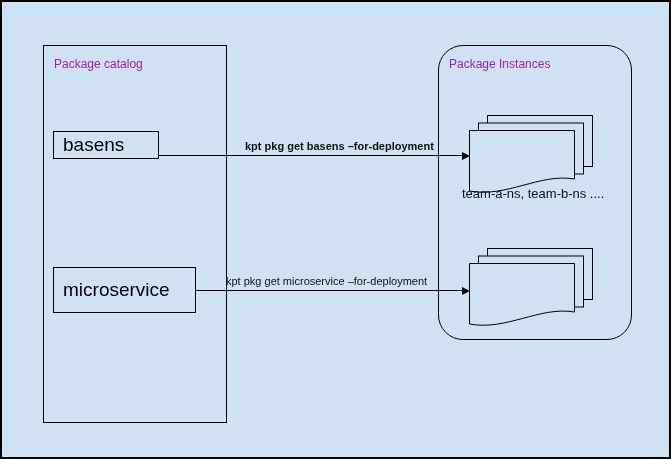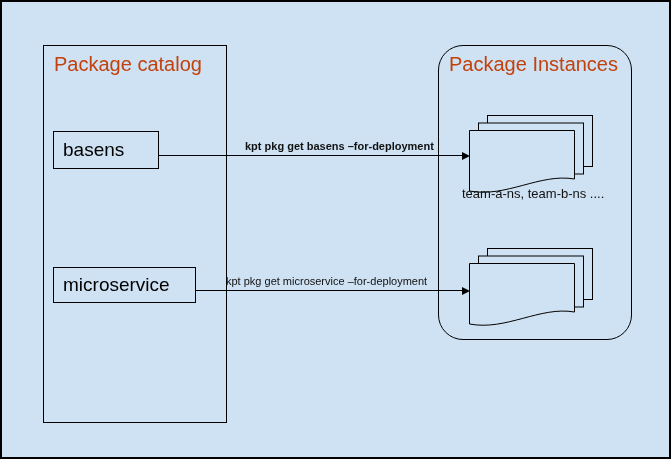--- a/index.html
+++ b/index.html
@@ -15,34 +15,34 @@
   .group-box{
     position:absolute;
     box-sizing:border-box;
     border:1px solid #000;
     background:transparent;
   }
   .group-box.catalog{left:41px;top:43px;width:184px;height:378px;}
   .group-box.instances{left:436px;top:43px;width:194px;height:295px;border-radius:25px;}
   .group-title{
     position:absolute;left:10px;top:9px;
-    font-size:20px;line-height:18px;color:#c2410c;
+    font-size:12px;line-height:18px;color:#a21caf;
     white-space:nowrap;
   }
   .pkg-box{
     position:absolute;
     box-sizing:border-box;
     border:1px solid #000;
     background:#cfe2f3;
     display:flex;align-items:center;
     padding-left:9px;
     font-size:19px;color:#000;
   }
-  .pkg-box.basens{left:51px;top:129px;width:106px;height:38px;}
-  .pkg-box.micro{left:51px;top:265px;width:143px;height:36px;}
+  .pkg-box.basens{left:51px;top:129px;width:106px;height:28px;}
+  .pkg-box.micro{left:51px;top:265px;width:143px;height:46px;}
   .arrow-line{
     position:absolute;height:0;border-top:1px solid #000;
   }
   .arrow-line.a1{left:157px;top:153px;width:304px;}
   .arrow-line.a2{left:194px;top:288px;width:267px;}
   .arrow-head{
     position:absolute;width:0;height:0;
     border-left:8px solid #000;
     border-top:4px solid transparent;
     border-bottom:4px solid transparent;

